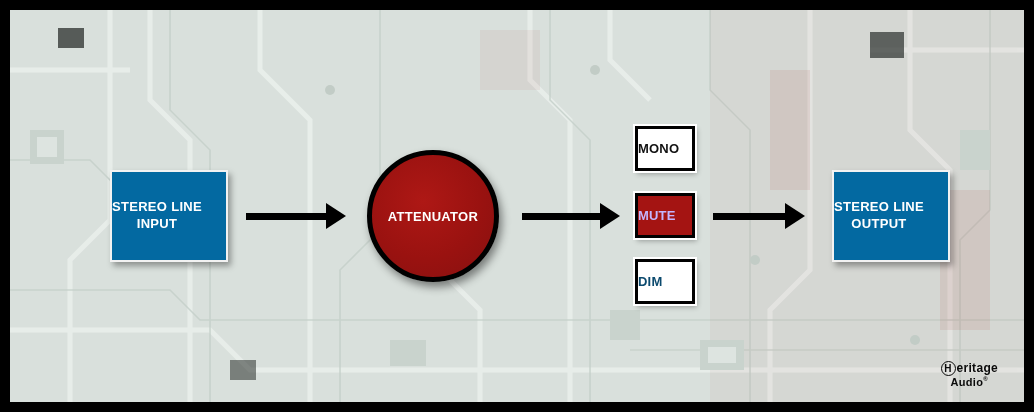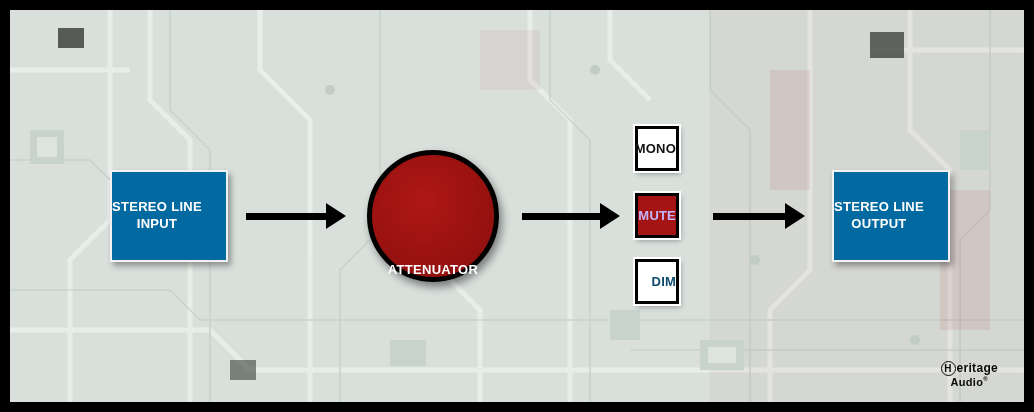--- a/index.html
+++ b/index.html
@@ -46,39 +46,39 @@
   
   .attenuator {
     position: absolute;
     left: 357px; top: 140px;
     width: 132px; height: 132px;
     border-radius: 50%;
     background: radial-gradient(circle at 42% 38%, #ae1815 0%, #9a1210 55%, #871010 100%);
     border: 5px solid #000;
     box-shadow: 3px 5px 9px rgba(0,0,0,0.45);
     display: flex;
-    align-items: flex-end;
+    align-items: center;
     justify-content: center;
     color: #fff;
     font-weight: bold;
     font-size: 13px;
     letter-spacing: 0.3px;
     text-align: center;
   }
 
   
   .small-box {
     position: absolute;
     left: 625px;
-    width: 44px; height: 45px;
+    width: 60px; height: 45px;
     border: 3px solid #000;
     box-shadow: 0 0 0 2px #ffffff, 2px 3px 5px rgba(0,0,0,0.3);
     display: flex;
     align-items: center;
-    justify-content: flex-end;
+    justify-content: flex-start;
     font-weight: bold;
     font-size: 13px;
     letter-spacing: 0.2px;
   }
   .box-mono { top: 116px; background: #ffffff; color: #111; }
   .box-mute { top: 183px; background: #a41412; color: #c4b5fd; }
   .box-dim  { top: 249px; background: #ffffff; color: #0c4a6e; }
 
   
   .arrow {

